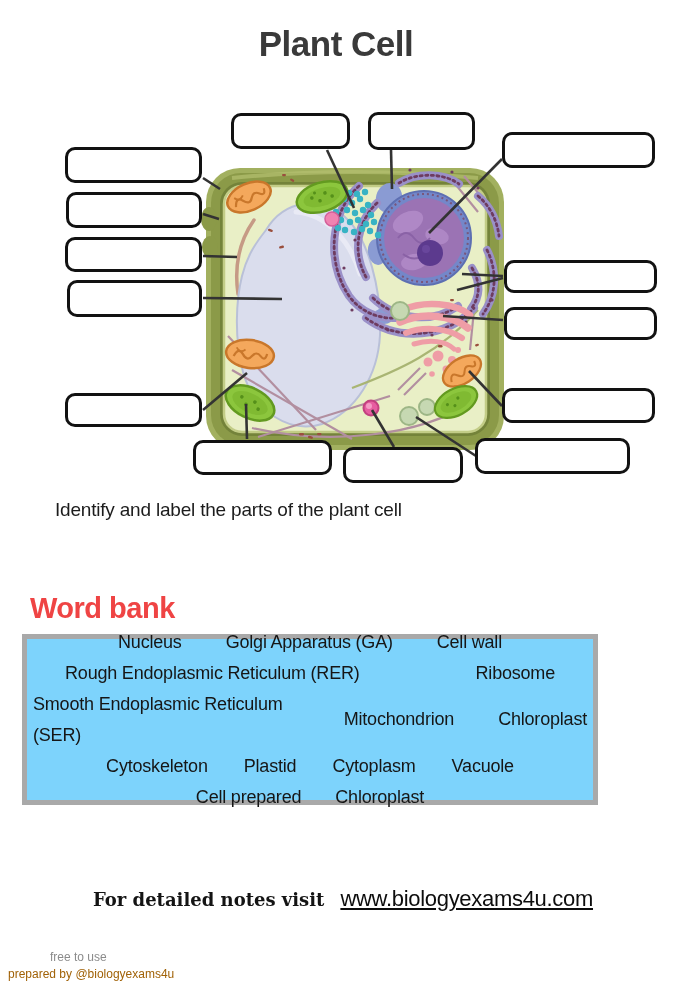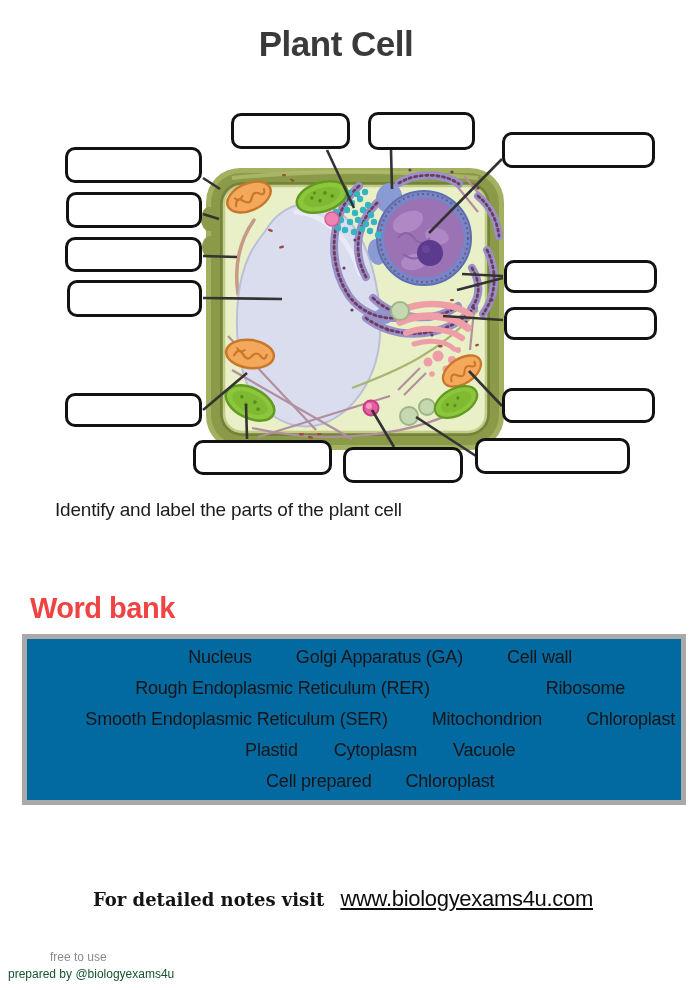--- a/index.html
+++ b/index.html
@@ -13,37 +13,37 @@
   .diagram-svg{position:absolute;left:0;top:0;width:700px;height:990px;}
 
   .label-box{position:absolute;background:#ffffff;border:3px solid #121212;
              border-radius:10px;box-sizing:border-box;}
 
   .instruction{position:absolute;left:55px;top:499px;font-size:19px;color:#1c1c1c;
                letter-spacing:-0.2px;text-align:right;}
 
   .wb-heading{position:absolute;left:30px;top:592px;font-size:29px;font-weight:bold;
               color:#ef4444;letter-spacing:-0.5px;}
-  .wb-box{position:absolute;left:22px;top:634px;width:664px;height:171px;
-          border:5px solid #a9a9a9;box-sizing:border-box;background:#0369a1;
-          display:flex;flex-direction:column;justify-content:center;padding:2px 6px;align-items:flex-end;}
+  .wb-box{position:absolute;left:22px;top:634px;width:576px;height:171px;
+          border:5px solid #a9a9a9;box-sizing:border-box;background:#7dd3fc;
+          display:flex;flex-direction:column;justify-content:center;padding:2px 6px;}
   .wb-row{display:flex;justify-content:center;align-items:center;gap:44px;
           font-size:18px;color:#161616;line-height:31px;letter-spacing:-0.2px;}
   .wb-row-1{gap:116px;}
   .wb-row-2{gap:44px;}
   .wb-row-3{gap:36px;}
   .wb-row-4{gap:34px;}
 
   .footer-note{position:absolute;left:93px;top:886px;display:flex;align-items:baseline;gap:16px;}
   .note-prefix{font-family:"DejaVu Serif",serif;font-weight:bold;
                font-size:18px;color:#141414;}
   .note-link{font-size:22px;color:#0d0d0d;text-decoration:underline;letter-spacing:-0.3px;}
 
   .license{position:absolute;left:50px;top:950px;font-size:12px;color:#8b8b8b;}
-  .credit{position:absolute;left:8px;top:967px;font-size:12px;color:#14532d;}
+  .credit{position:absolute;left:8px;top:967px;font-size:12px;color:#a16207;}
 </style>
 </head>
 <body>
 
 <div class="page">
 
   <div class="title">Plant Cell</div>
 
   <svg class="diagram-svg" viewBox="0 0 700 990">
 
@@ -295,20 +295,21 @@
         <div class="wb-row wb-row-1">
           <span class="wb-term">Rough Endoplasmic Reticulum (RER)</span>
           <span class="wb-term">Ribosome</span>
         </div>
         <div class="wb-row wb-row-2">
           <span class="wb-term">Smooth Endoplasmic Reticulum (SER)</span>
           <span class="wb-term">Mitochondrion</span>
           <span class="wb-term">Chloroplast</span>
         </div>
         <div class="wb-row wb-row-3">
+          <span class="wb-term">Cytoskeleton</span>
           <span class="wb-term">Plastid</span>
           <span class="wb-term">Cytoplasm</span>
           <span class="wb-term">Vacuole</span>
         </div>
         <div class="wb-row wb-row-4">
           <span class="wb-term">Cell prepared</span>
           <span class="wb-term">Chloroplast</span>
         </div>
       </div>
   </div>

